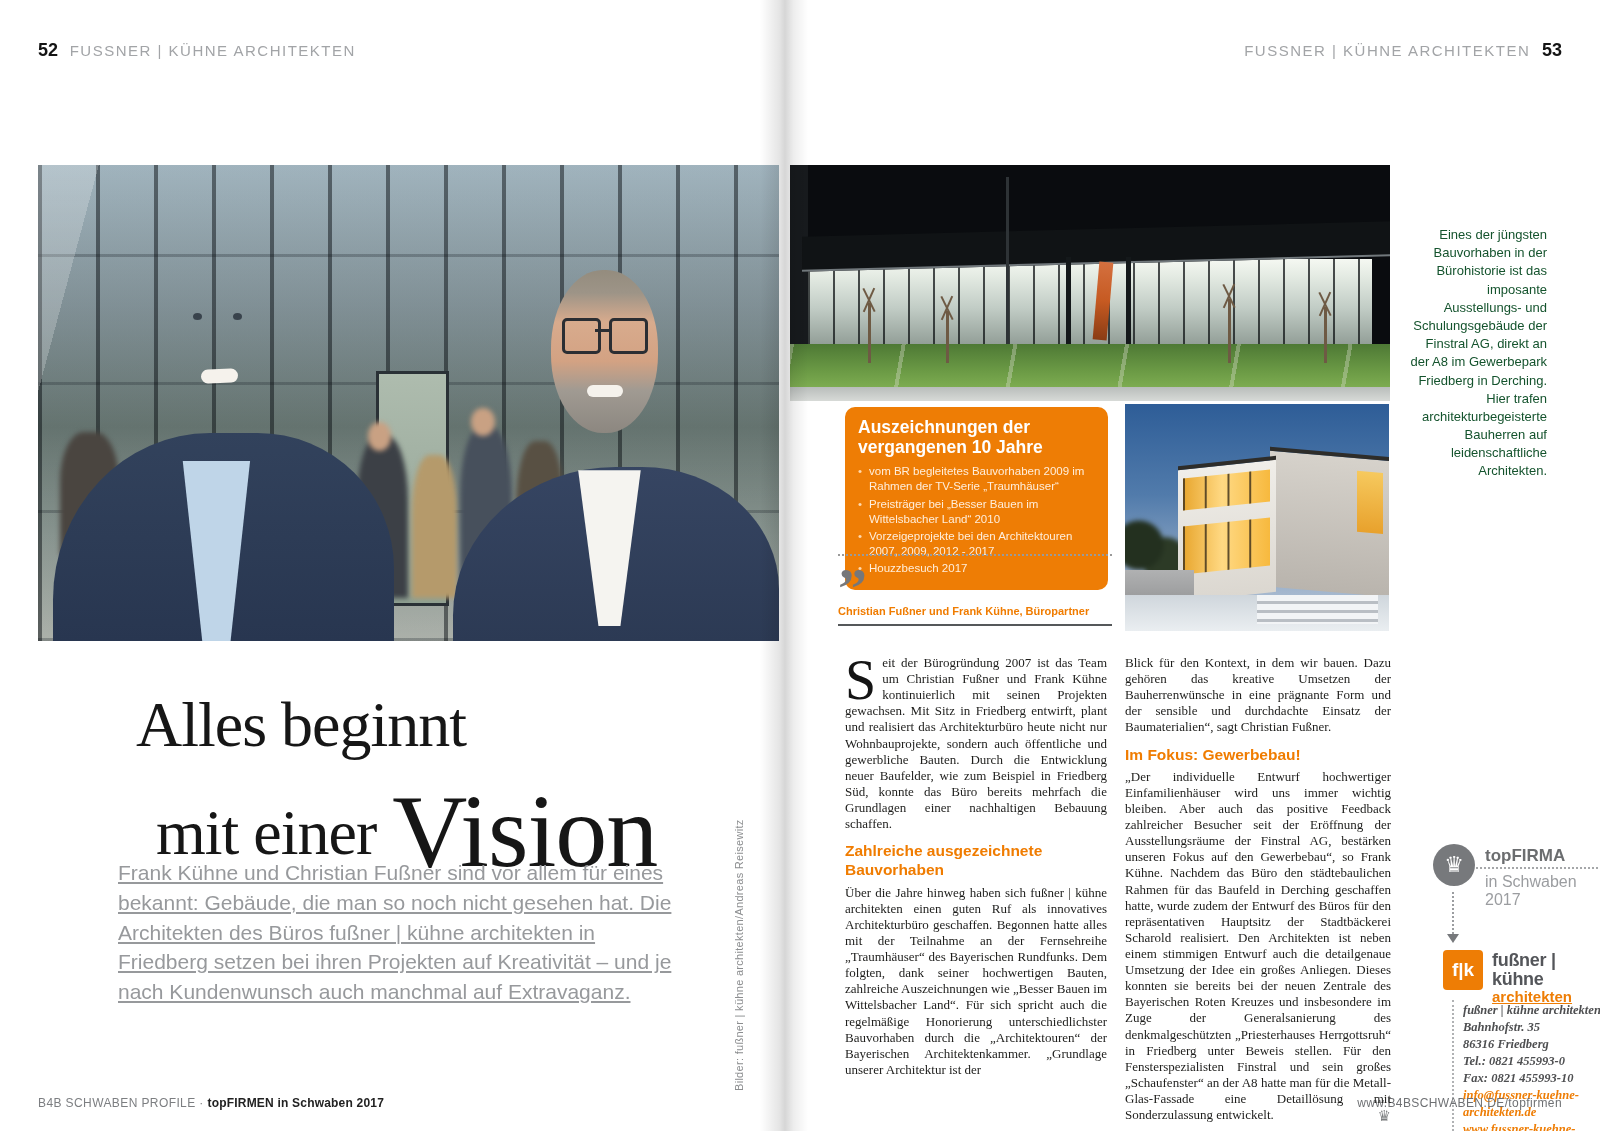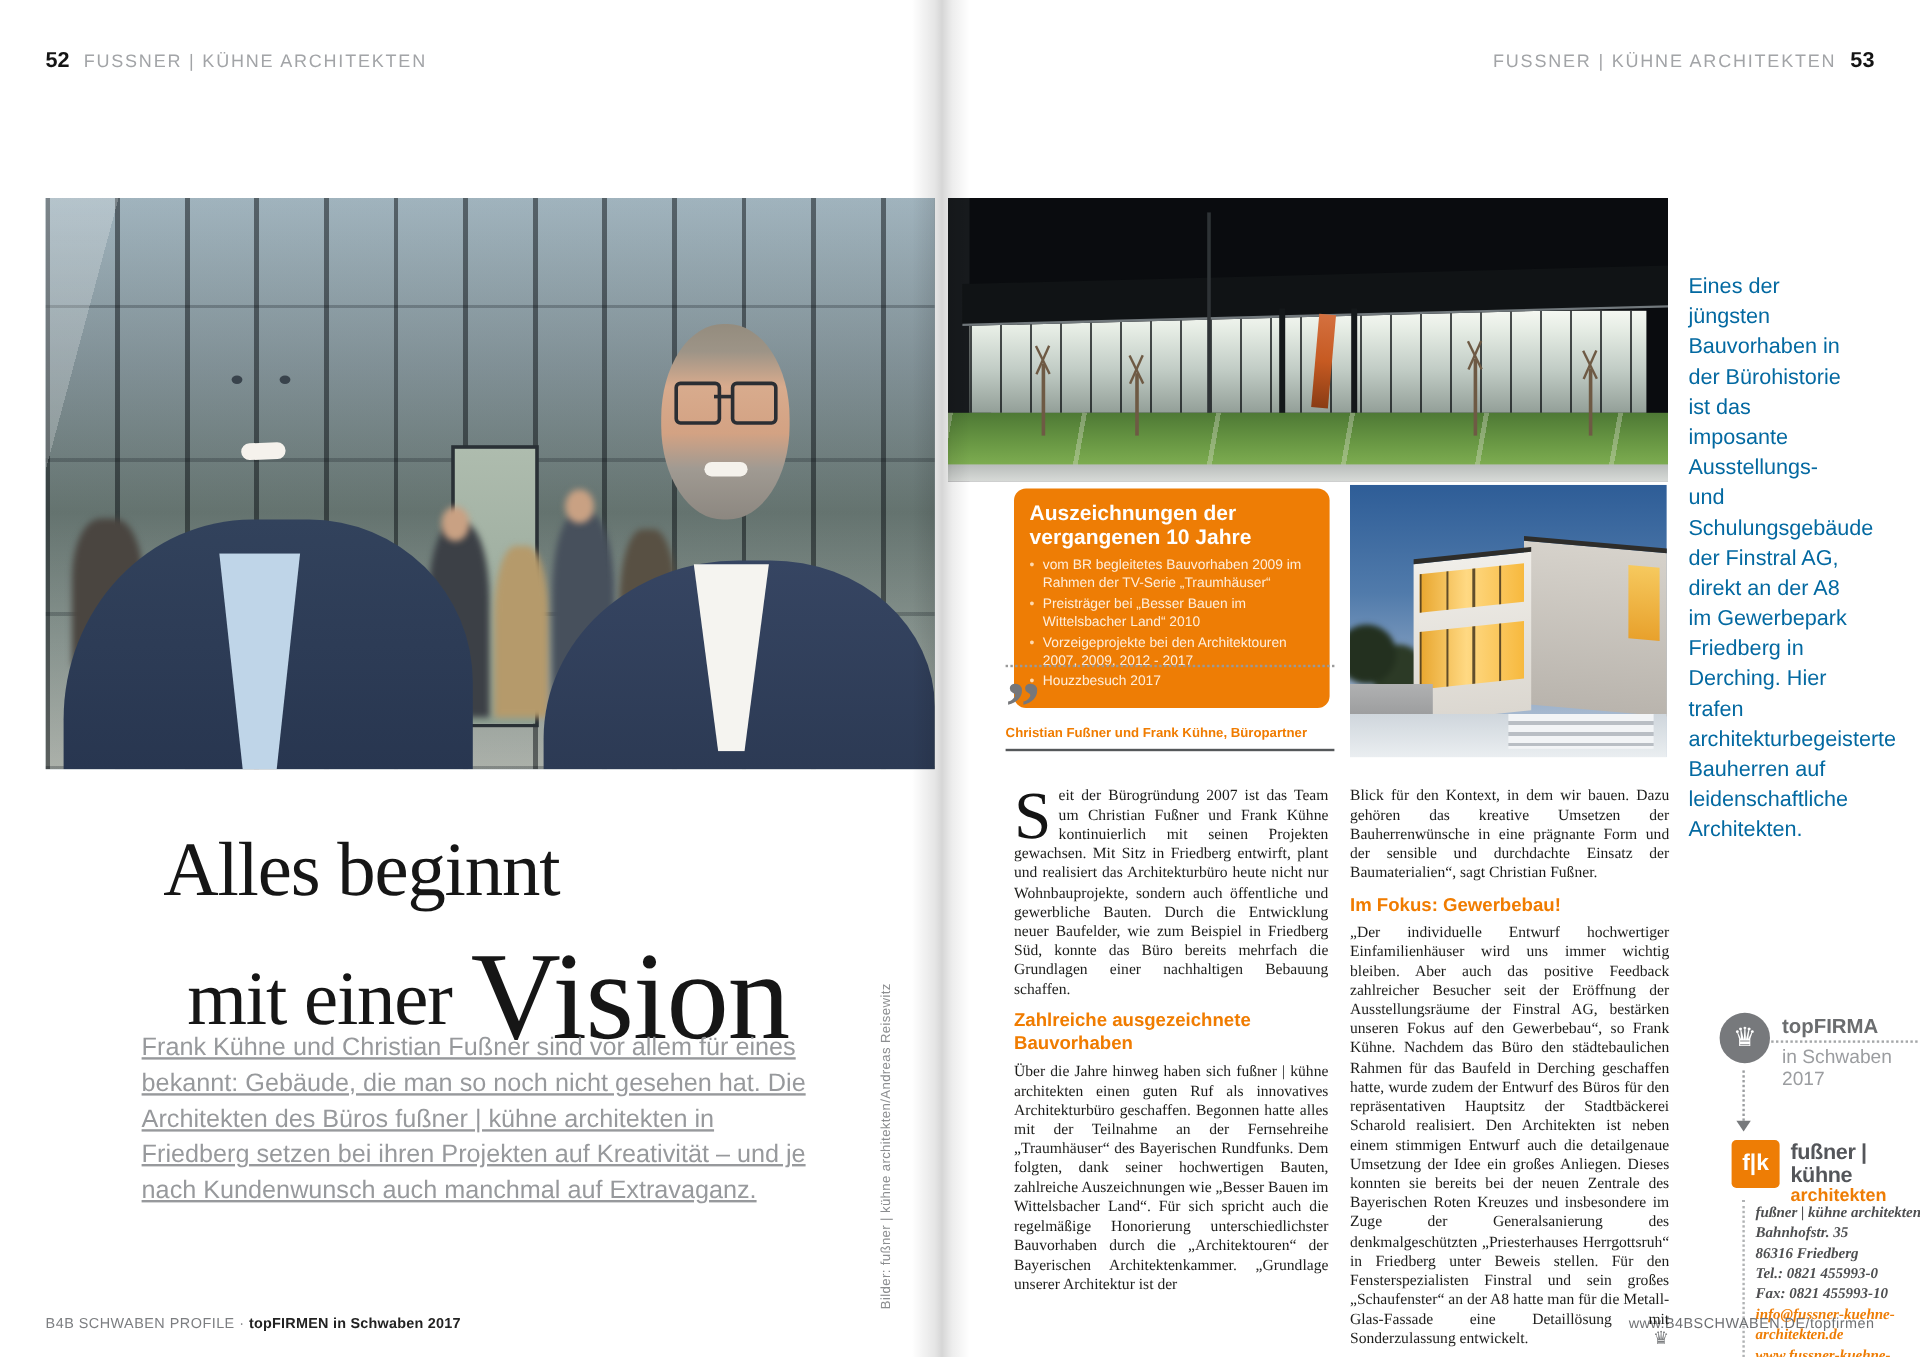--- a/index.html
+++ b/index.html
@@ -82,21 +82,21 @@
     transform:skewY(-6deg);border-top:4px solid #2e2d2a;}
   .hs-win{transform:skewY(-6deg);background:
     repeating-linear-gradient(90deg,rgba(70,55,30,.85) 0 2px,rgba(0,0,0,0) 2px 22px),
     linear-gradient(90deg,#e8a62e,#ffd983 45%,#f7b93e);}
   .hs-win-side{left:88%;top:30%;width:10%;height:27%;transform:skewY(5deg);background:linear-gradient(180deg,#f6c95e,#e8a12c);}
   .hs-base{left:0;top:73%;width:26%;height:13%;background:linear-gradient(180deg,#b0b1b2,#9a9b9c);}
   .hs-snow{left:0;top:84%;width:100%;height:16%;background:linear-gradient(180deg,#cfd6dc,#eaeef1);}
   .hs-steps{right:4%;bottom:3%;width:46%;height:13%;background:repeating-linear-gradient(180deg,#f2f4f6 0 6px,#b9bec4 6px 9px);}
 
   
-  .fin-caption{left:1407px;top:226px;width:140px;font-size:18px;line-height:1.4;color:#0369a1;}
+  .fin-caption{left:1407px;top:226px;width:140px;font-size:13px;line-height:1.4;color:#14532d;text-align:right;}
 
   
   .awards{left:845px;top:407px;width:263px;border-radius:10px;background:#ee7d05;color:#ffffff;
           padding:11px 13px 12px 13px;box-sizing:border-box;z-index:3;}
   .awards-title{font-size:17.5px;font-weight:bold;line-height:1.12;}
   .awards-list{margin-top:7px;}
   .awards-item{display:flex;font-size:11.5px;line-height:1.32;color:#ffeedb;margin-bottom:2px;}
   .awards-item .dot{width:11px;flex:0 0 11px;color:#ffd9ae;}
 
   
@@ -126,21 +126,21 @@
              color:#ffffff;font-size:22px;display:flex;align-items:center;justify-content:center;z-index:4;}
   .tf-name{left:1485px;top:846px;font-size:17px;font-weight:bold;color:#6b6d6f;z-index:4;background:#fff;padding-right:4px;}
   .tf-sub{left:1485px;top:873px;font-size:16px;color:#9b9da0;}
   .tf-arrow{left:1452px;top:892px;height:42px;border-left:2px dotted #9b9da0;}
   .tf-arrowhead{left:1447px;top:934px;width:0;height:0;border-left:6px solid transparent;
                 border-right:6px solid transparent;border-top:9px solid #77797c;}
   .logo-square{left:1443px;top:950px;width:40px;height:40px;border-radius:4px;background:#ee7d05;
                color:#ffffff;font-size:19px;font-weight:bold;display:flex;align-items:center;justify-content:center;}
   .logo-text{left:1492px;top:951px;line-height:1.05;}
   .logo-l1{font-size:18px;font-weight:bold;color:#54565a;letter-spacing:-.3px;}
-  .logo-l2{font-size:15px;font-weight:bold;color:#ee7d05;}
+  .logo-l2{font-size:15px;font-weight:bold;color:#ee7d05;text-decoration:underline;}
   .contact{left:1452px;top:1000px;width:138px;border-left:2px dotted #b0b2b4;border-bottom:2px dotted #b0b2b4;
            padding:2px 0 10px 9px;font-family:"Liberation Serif",serif;font-style:italic;font-weight:bold;
            font-size:12.5px;line-height:1.36;color:#4e4f51;}
   .contact .lnk{color:#ee7d05;display:block;font-family:Liberation Serif, serif;}
 </style>
 </head>
 <body>
 
 <div class="page">
 

